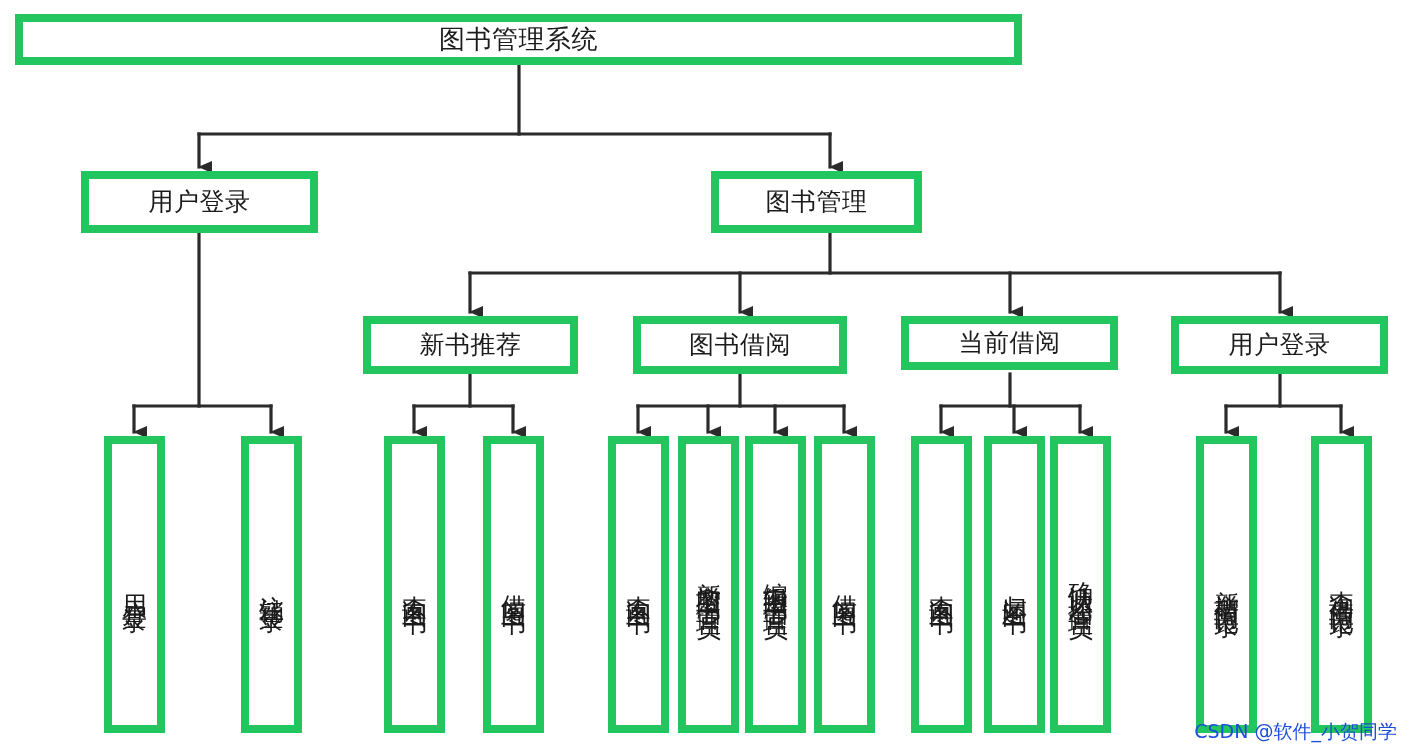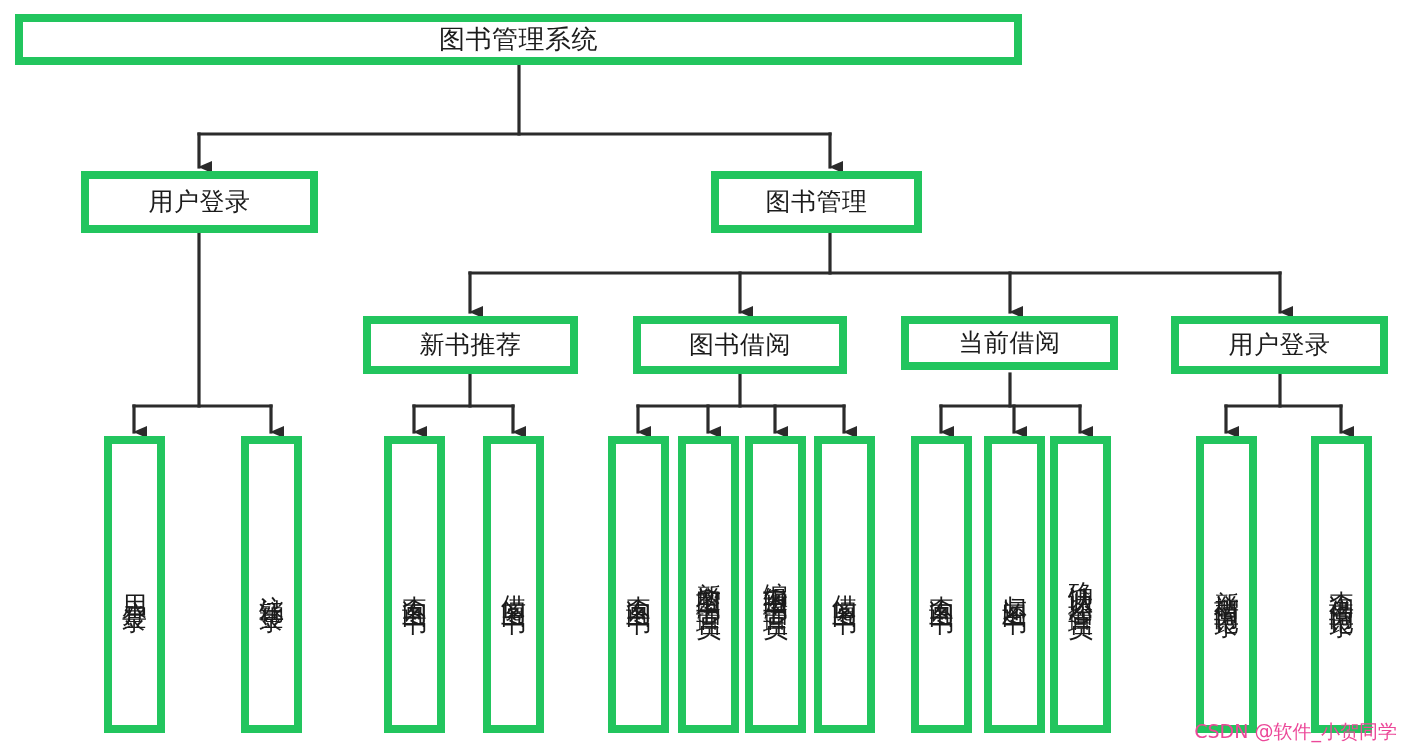--- a/index.html
+++ b/index.html
@@ -64,21 +64,21 @@
     letter-spacing: 5px;
     white-space: nowrap;
     max-height: 100%;
   }
   
   #watermark {
     position: absolute;
     right: 8px;
     bottom: 2px;
     font-size: 19px;
-    color: #ec4899;
+    color: #1d4ed8;
     z-index: 5;
     white-space: nowrap;
     font-family: "DejaVu Sans", "Liberation Sans", sans-serif;
   }
 </style>
 </head>
 <body>
 
 <div id="canvas">
 

